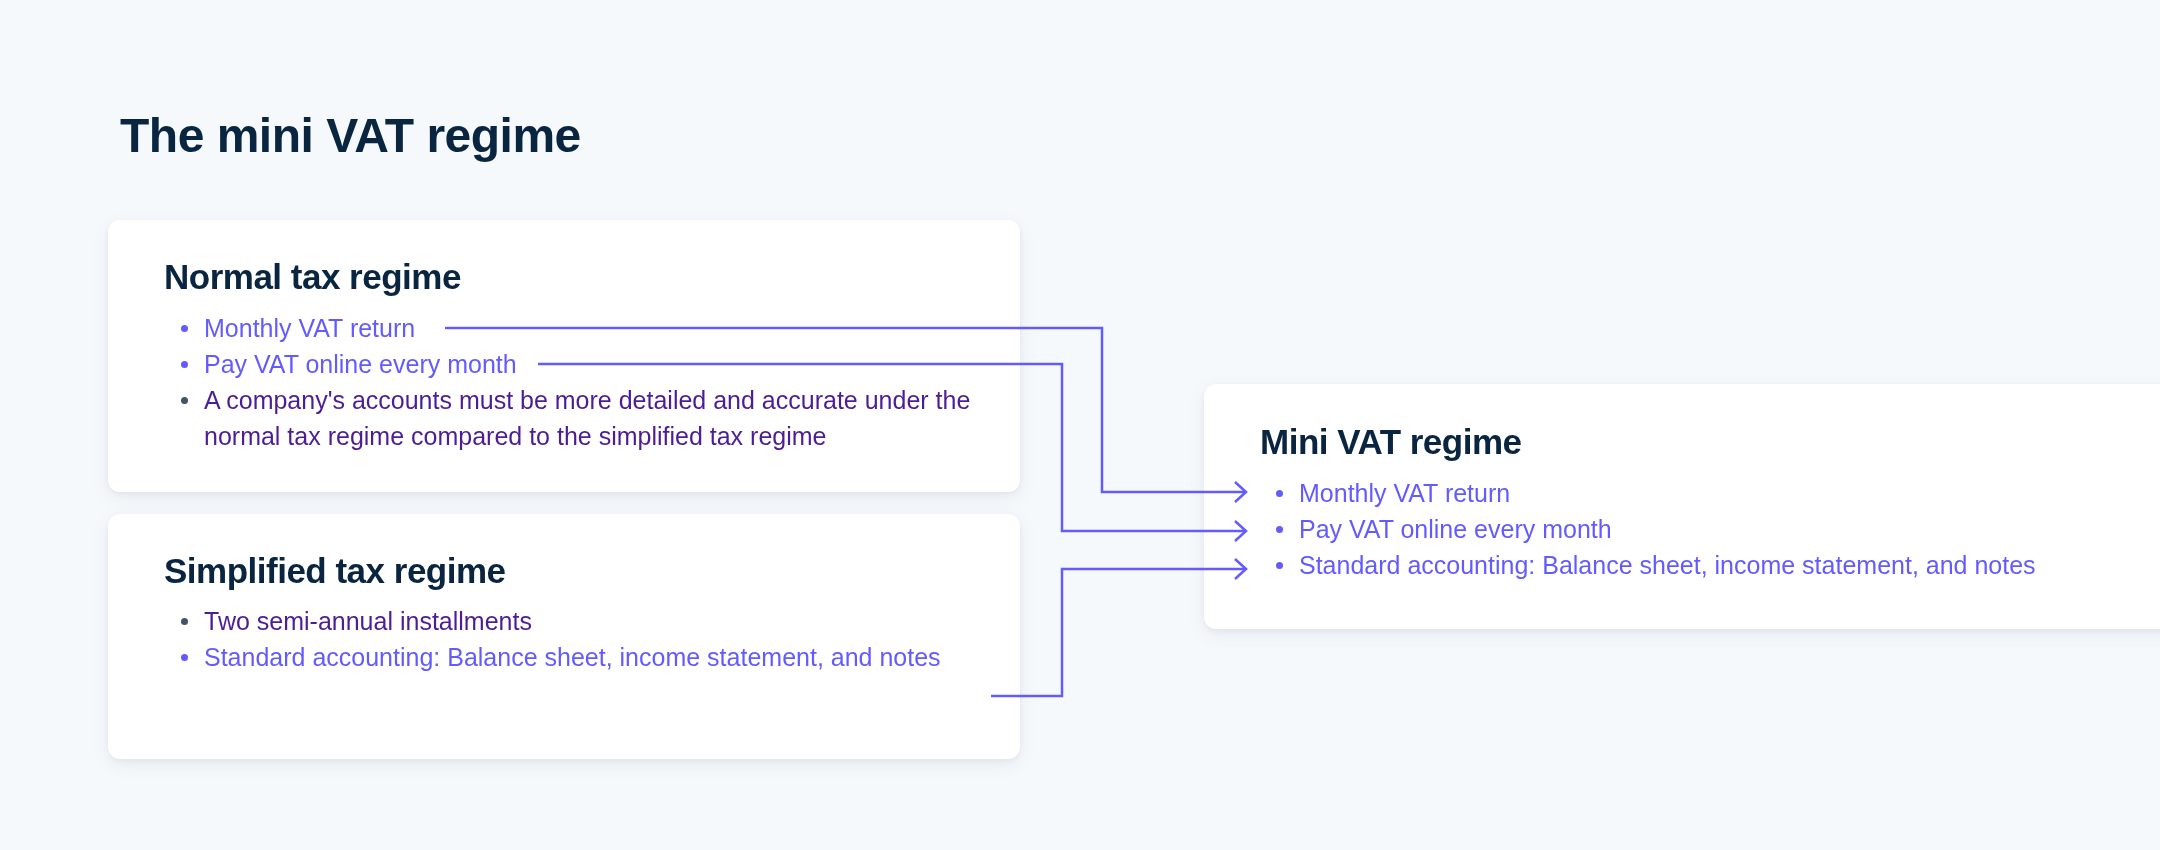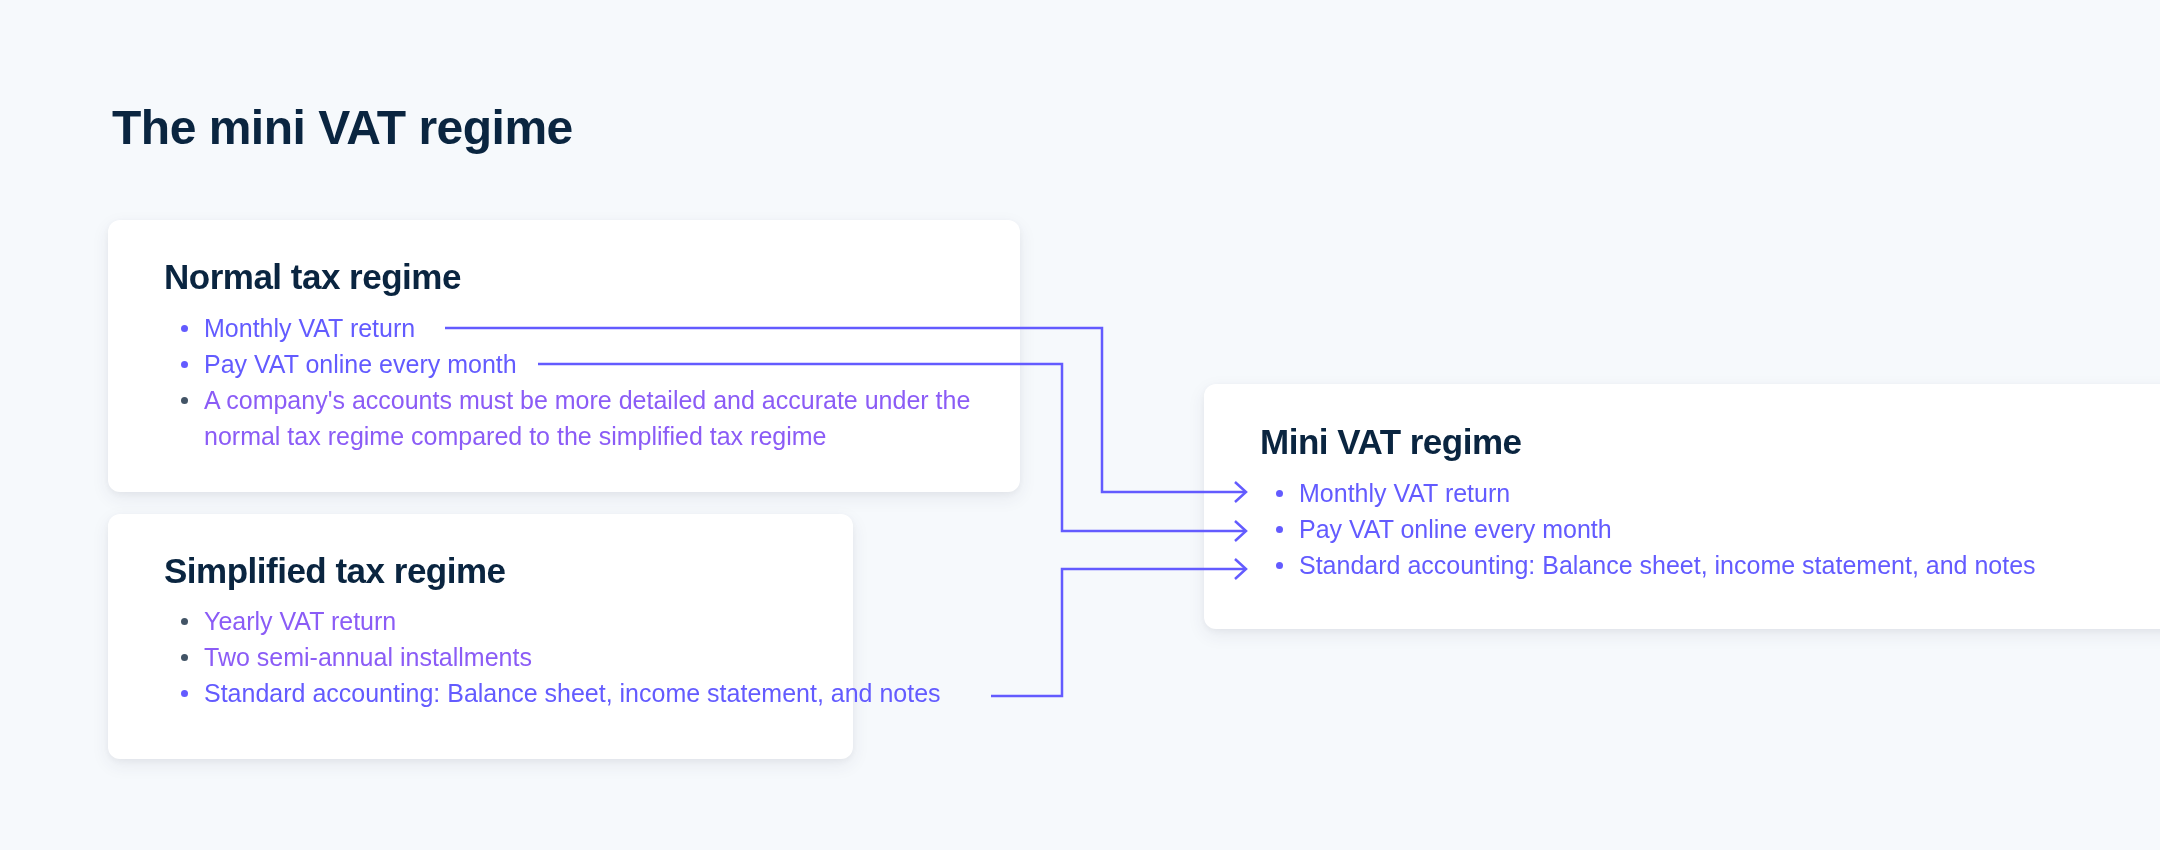--- a/index.html
+++ b/index.html
@@ -1,45 +1,44 @@
 <!DOCTYPE html>
 <html><head>
 <meta charset="utf-8">
 <style>
   html,body{margin:0;padding:0;}
   body{width:2160px;height:850px;background:#F6F9FC;position:relative;overflow:hidden;font-family:"Liberation Sans","DejaVu Sans",sans-serif;}
-  .title{position:absolute;left:108px;top:96px;font-size:48px;font-weight:700;color:#0A2540;letter-spacing:-0.5px;margin:4px;line-height:56px;}
+  .title{position:absolute;left:108px;top:96px;font-size:48px;font-weight:700;color:#0A2540;letter-spacing:-0.5px;margin:12px;line-height:56px;}
   .card{position:absolute;background:#fff;border-radius:12px;box-shadow:0 6px 18px rgba(50,50,93,0.08),0 2px 6px rgba(0,0,0,0.04);}
   .card h2{position:absolute;margin:0;font-size:35px;font-weight:700;color:#0A2540;letter-spacing:-0.5px;line-height:40px;white-space:nowrap;}
   .card ul{position:absolute;margin:0;padding:0;list-style:none;}
-  .card li{position:relative;font-size:25px;line-height:36px;color:#8b5cf6;padding-left:40px;white-space:nowrap;}
+  .card li{position:relative;font-size:25px;line-height:36px;color:#4c1d95;padding-left:40px;white-space:nowrap;}
   .card li::before{content:"";position:absolute;left:17px;top:15px;width:7px;height:7px;border-radius:50%;background:#425466;}
   .card li.hl{color:#635BFF;}
   .card li.hl::before{background:#635BFF;}
   .card li.wrap{white-space:normal;}
   svg.conn{position:absolute;left:0;top:0;}
 </style>
 </head>
 <body>
 
 <h1 class="title">The mini VAT regime</h1>
 
 <div class="card" style="left:108px;top:220px;width:912px;height:272px;">
   <h2 style="left:56px;top:37px;text-align:center;">Normal tax regime</h2>
   <ul style="left:56px;top:90px;width:830px;">
     <li class="hl">Monthly VAT return</li>
     <li class="hl">Pay VAT online every month</li>
     <li class="wrap">A company's accounts must be more detailed and accurate under the normal tax regime compared to the simplified tax regime</li>
   </ul>
 </div>
 
-<div class="card" style="left:108px;top:514px;width:745px;height:245px;">
+<div class="card" style="left:108px;top:514px;width:912px;height:245px;">
   <h2 style="left:56px;top:37px;">Simplified tax regime</h2>
   <ul style="left:56px;top:89px;width:830px;">
-    <li>Yearly VAT return</li>
     <li>Two semi-annual installments</li>
     <li class="hl">Standard accounting: Balance sheet, income statement, and notes</li>
   </ul>
 </div>
 
 <div class="card" style="left:1204px;top:384px;width:984px;height:245px;">
   <h2 style="left:56px;top:38px;">Mini VAT regime</h2>
   <ul style="left:55px;top:91px;width:840px;">
     <li class="hl">Monthly VAT return</li>
     <li class="hl">Pay VAT online every month</li>

